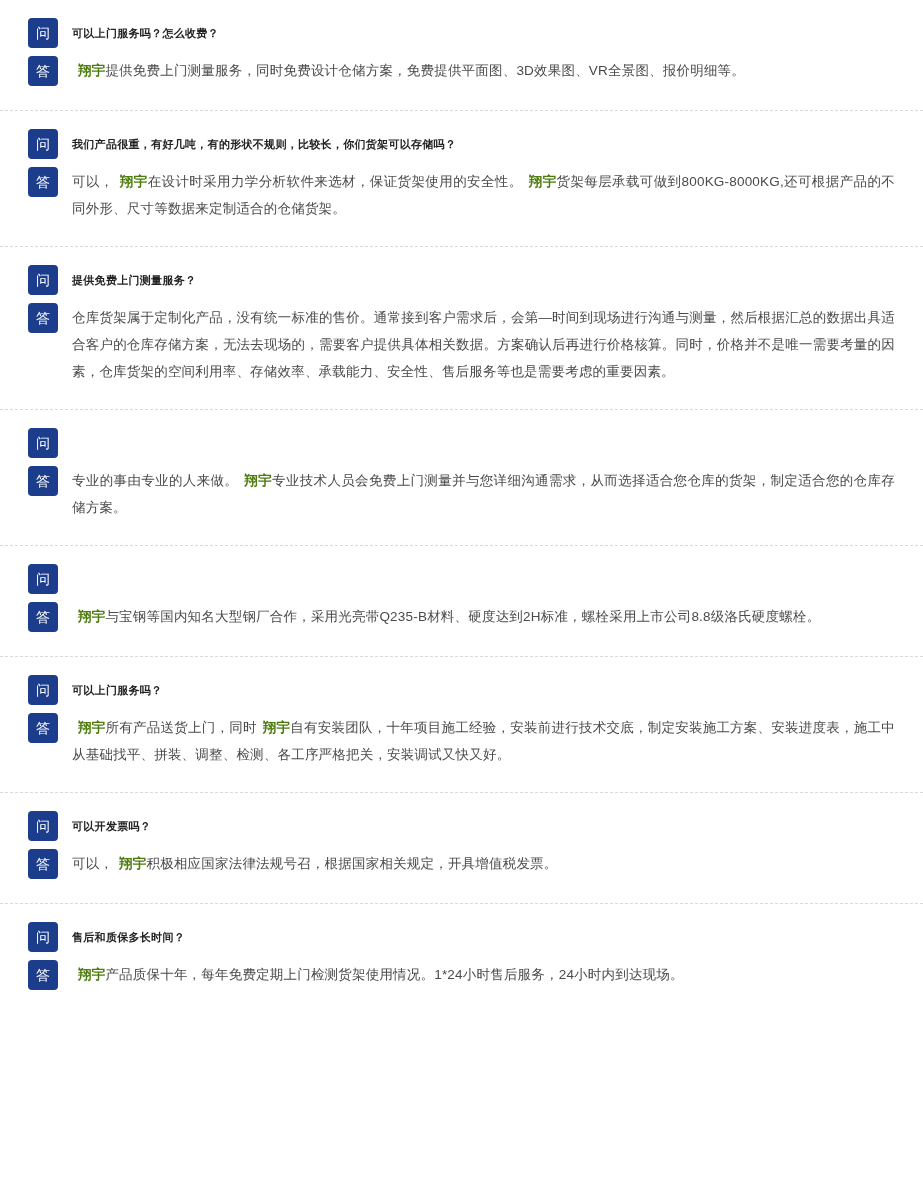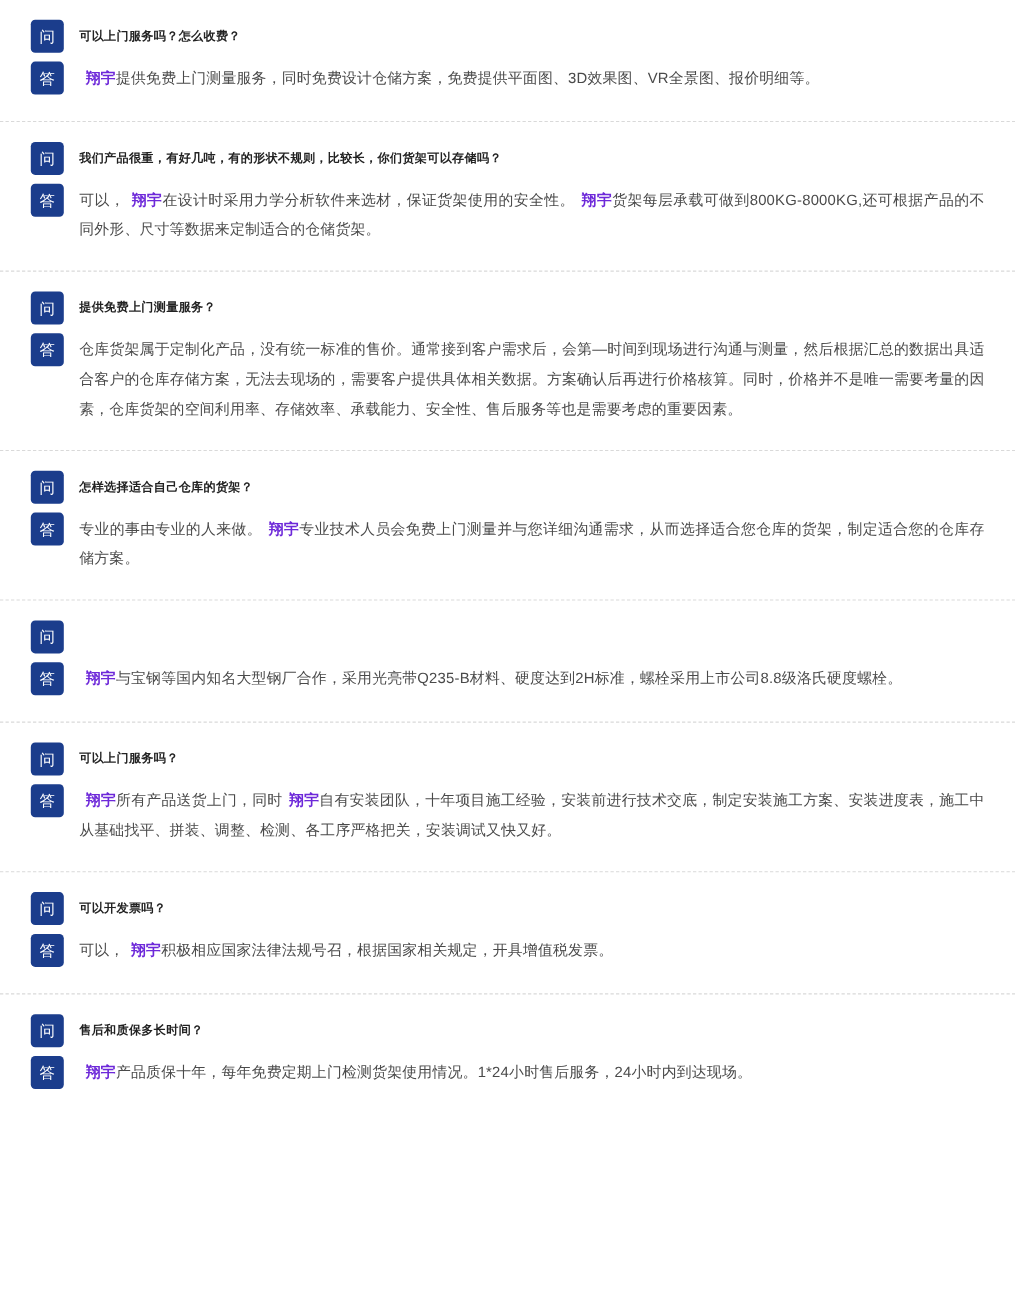--- a/index.html
+++ b/index.html
@@ -62,21 +62,21 @@
   .a-text {
     font-size: 13.5px;
     line-height: 27px;
     color: #4a4a4a;
     letter-spacing: 0.2px;
     padding-top: 3px;
     text-align: justify;
   }
   .brand {
     font-weight: bold;
-    color: #6d28d9;
+    color: #4d7c0f;
   }
   .sp {
     display: inline-block;
     width: 6px;
   }
 </style>
 </head>
 <body>
 
 <div class="faq-list">
@@ -106,21 +106,20 @@
         <div class="q-text">提供免费上门测量服务？</div>
       </div>
       <div class="row answer">
         <div class="badge answer">答</div>
         <div class="a-text"><span>仓库货架属于定制化产品，没有统一标准的售价。通常接到客户需求后，会第—时间到现场进行沟通与测量，然后根据汇总的数据出具适合客户的仓库存储方案，无法去现场的，需要客户提供具体相关数据。方案确认后再进行价格核算。同时，价格并不是唯一需要考量的因素，仓库货架的空间利用率、存储效率、承载能力、安全性、售后服务等也是需要考虑的重要因素。</span></div>
       </div>
     </div>
     <div class="faq-item">
       <div class="row question">
         <div class="badge">问</div>
-        <div class="q-text">怎样选择适合自己仓库的货架？</div>
       </div>
       <div class="row answer">
         <div class="badge answer">答</div>
         <div class="a-text"><span>专业的事由专业的人来做。</span><span class="sp"></span><span class="brand">翔宇</span><span>专业技术人员会免费上门测量并与您详细沟通需求，从而选择适合您仓库的货架，制定适合您的仓库存储方案。</span></div>
       </div>
     </div>
     <div class="faq-item">
       <div class="row question">
         <div class="badge">问</div>
       </div>

